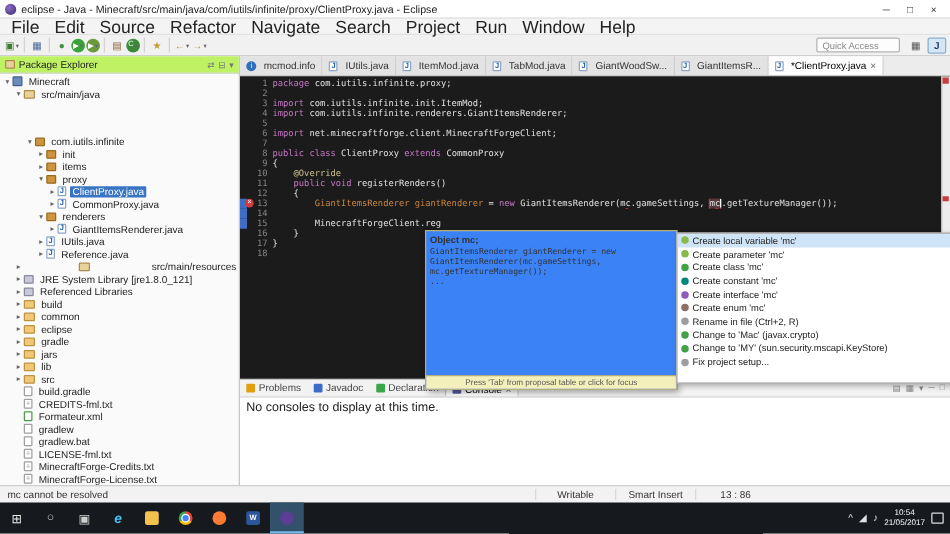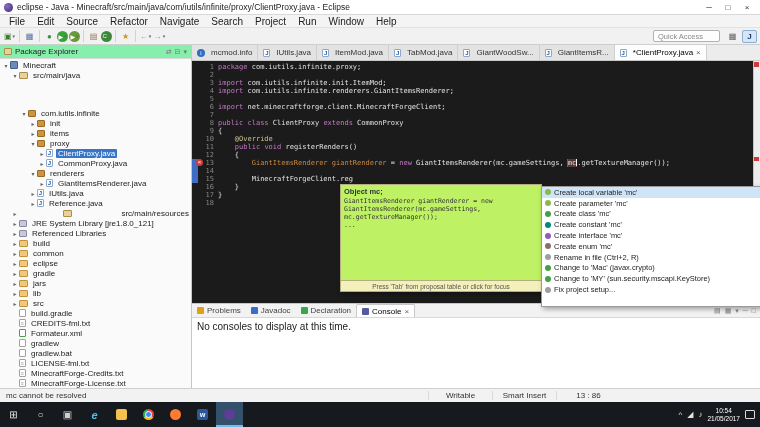--- a/index.html
+++ b/index.html
@@ -9,40 +9,40 @@
 
   
   .titlebar{height:15px;display:flex;align-items:center;gap:4px;background:#fff;padding:0 4px;border-bottom:1px solid #d8d8d8;}
   .app-icon{width:9px;height:9px;border-radius:50%;background:radial-gradient(circle at 35% 35%,#8a6cc8,#3b2a6b);flex:none;}
   .title-text{flex:1;font-size:8.5px;color:#222;white-space:nowrap;overflow:hidden;}
   .win-btns{display:flex;gap:1px;}
   .win-btn{width:18px;height:12px;display:flex;align-items:center;justify-content:center;font-size:8px;color:#333;}
 
   
   .menubar{height:13px;display:flex;align-items:center;background:#f4f4f4;padding-left:3px;border-bottom:1px solid #e2e2e2;}
-  .menu-item{padding:0 6px;font-size:10px;color:#222;}
+  .menu-item{padding:0 6px;font-size:14px;color:#222;}
 
   
   .toolbar{height:17px;display:flex;align-items:center;background:#f1f1f1;border-bottom:1px solid #cfcfcf;padding:0 3px;}
   .tb-icons{display:flex;align-items:center;gap:1px;}
   .tb-icon{min-width:13px;height:13px;border-radius:2px;display:inline-flex;align-items:center;justify-content:center;font-size:8px;}
   .tb-icon.circle{min-width:11px;width:11px;height:11px;border-radius:50%;font-size:6px;}
   .tb-icon.sep{min-width:1px;width:1px;height:12px;background:#d2d2d2;border-radius:0;margin:0 2px;}
   .tb-icon.caret::after{content:"▾";font-size:5px;color:#666;margin-left:1px;}
   .quick-access{margin-left:auto;height:12px;line-height:11px;padding:0 16px 0 4px;border:1px solid #b2b2b2;border-radius:2px;background:#fdfdfd;color:#8a8a8a;font-size:7.5px;}
   .persps{display:flex;align-items:center;gap:2px;margin-left:5px;}
   .persp{width:15px;height:13px;display:flex;align-items:center;justify-content:center;font-size:8px;color:#555;border-radius:2px;}
   .persp.active{background:#d6e6f5;border:1px solid #88aed0;color:#1f3f6f;font-weight:bold;}
 
   
   .workbench{display:flex;height:343px;}
 
   
   .explorer{width:192px;flex:none;border-right:1px solid #c6c6c6;background:#fafafa;display:flex;flex-direction:column;}
-  .view-header{height:14px;flex:none;display:flex;align-items:center;gap:3px;background:#86efac;border-bottom:1px solid #d8d8d8;padding:0 4px;}
+  .view-header{height:14px;flex:none;display:flex;align-items:center;gap:3px;background:#bef264;border-bottom:1px solid #d8d8d8;padding:0 4px;}
   .vh-icon{width:8px;height:7px;background:#e7d29c;border:1px solid #ad8c4a;border-radius:1px;flex:none;}
   .vh-title{font-size:8px;color:#222;flex:1;white-space:nowrap;overflow:hidden;}
   .vh-tools{display:flex;gap:3px;color:#777;font-size:7px;}
   .tree{flex:1;overflow:hidden;padding-top:1px;}
   .tree-row{height:10px;display:flex;align-items:center;font-size:8px;color:#222;white-space:nowrap;}
   .arrow{width:8px;flex:none;color:#666;font-size:6px;text-align:center;}
   .arrow.down::before{content:"▾";}
   .arrow.right::before{content:"▸";}
   .ticon{display:inline-block;margin-right:3px;flex:none;}
   .ic-project{width:8px;height:8px;background:#6b8cba;border:1px solid #41618c;border-radius:1px;}
@@ -99,21 +99,21 @@
   .cic.ic-javadoc{background:#3a6cc8;}
   .cic.ic-declaration{background:#3aa64a;}
   .cic.ic-console{background:#555b9e;}
   .ctab-x{display:none;color:#666;font-size:8px;}
   .ctab-x.show{display:inline-block;}
   .ctab-x::before{content:"×";}
   .console-tools{margin-left:auto;display:flex;align-items:center;gap:4px;padding-right:4px;color:#888;font-size:7px;}
   .console-body{flex:1;padding:3px 5px;font-size:10px;color:#222;}
 
   
-  .qf-tooltip{position:absolute;left:340px;top:184px;width:202px;height:108px;background:#bef264;border:1px solid #b4ae7e;box-shadow:2px 2px 5px rgba(0,0,0,.35);z-index:40;color:#333;}
+  .qf-tooltip{position:absolute;left:340px;top:184px;width:202px;height:128px;background:#3b82f6;border:1px solid #b4ae7e;box-shadow:2px 2px 5px rgba(0,0,0,.35);z-index:40;color:#333;}
   .qf-title{font-weight:bold;font-size:7.5px;padding:2px 3px 1px;}
   .qf-line{font-family:"DejaVu Sans Mono",monospace;font-size:6.5px;line-height:8px;padding:0 3px;overflow-wrap:break-word;}
   .qf-footer{position:absolute;left:0;right:0;bottom:0;height:11px;border-top:1px solid #b4ae7e;background:#f3f0bc;display:flex;align-items:center;justify-content:center;font-size:6.5px;color:#555;}
   .qf-list{position:absolute;left:541px;top:186px;width:228px;height:121px;background:#fff;border:1px solid #9a9a9a;box-shadow:2px 2px 5px rgba(0,0,0,.35);z-index:41;overflow:hidden;}
   .qf-item{display:flex;align-items:center;height:10.8px;padding:0 3px;font-size:7.5px;color:#222;white-space:nowrap;overflow:hidden;}
   .qf-item.selected{background:#cfe4f7;}
   .qf-ic{width:6px;height:6px;border-radius:50%;margin-right:3px;flex:none;}
   .qf-ic.local-variable,.qf-ic.parameter{background:#8ab94b;}
   .qf-ic.field{background:#4a7ad0;}
   .qf-ic.class,.qf-ic.change{background:#43a047;}

